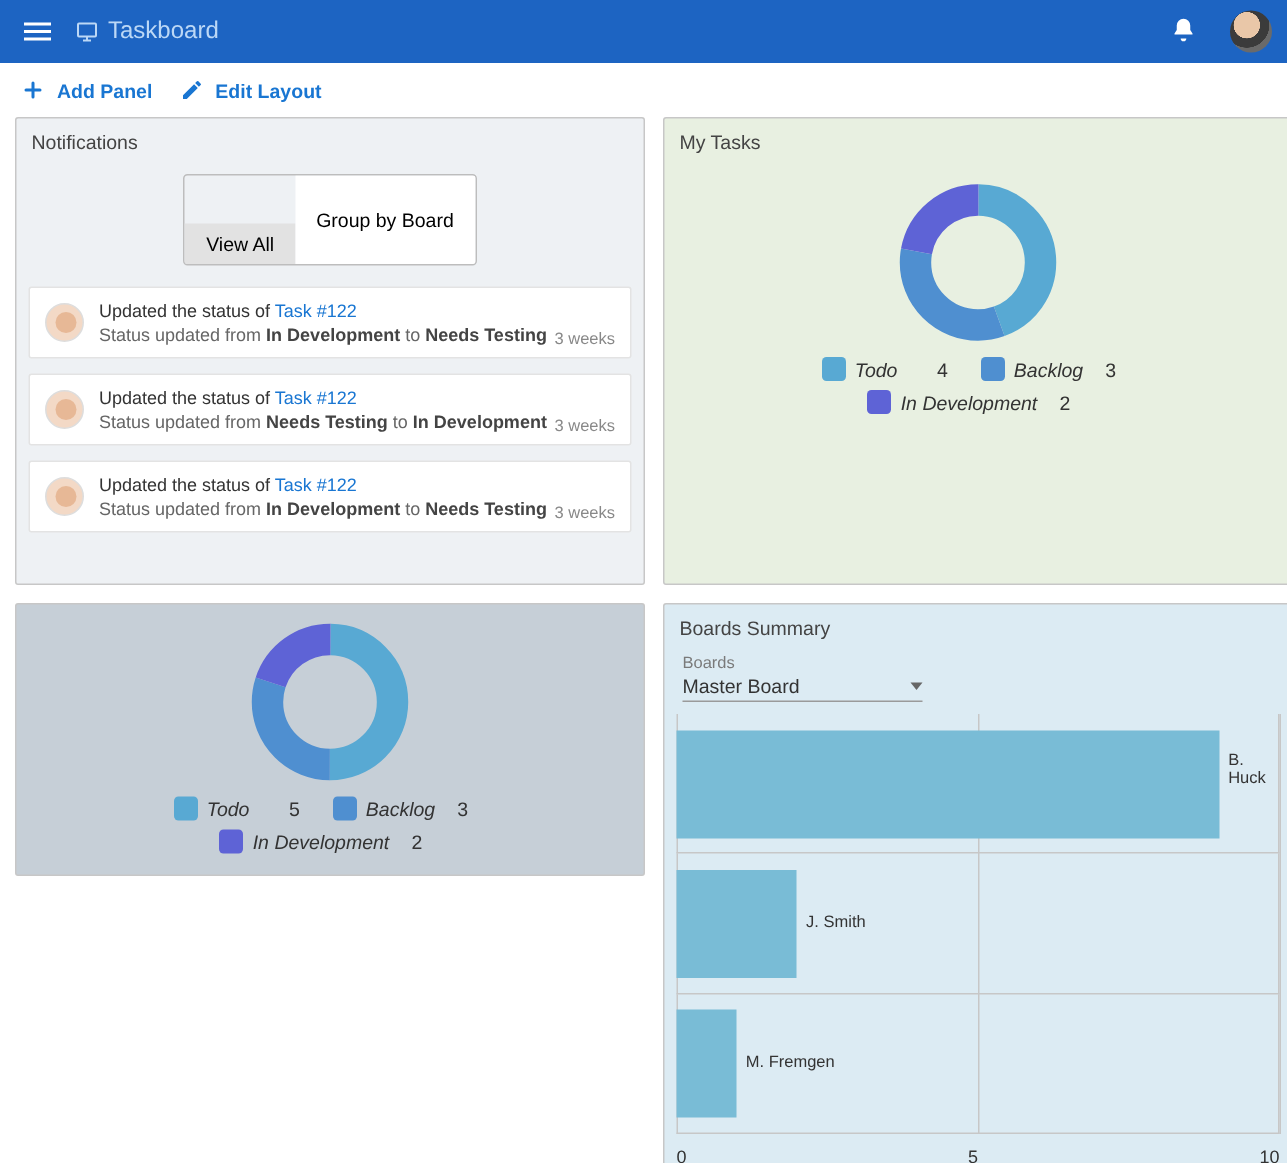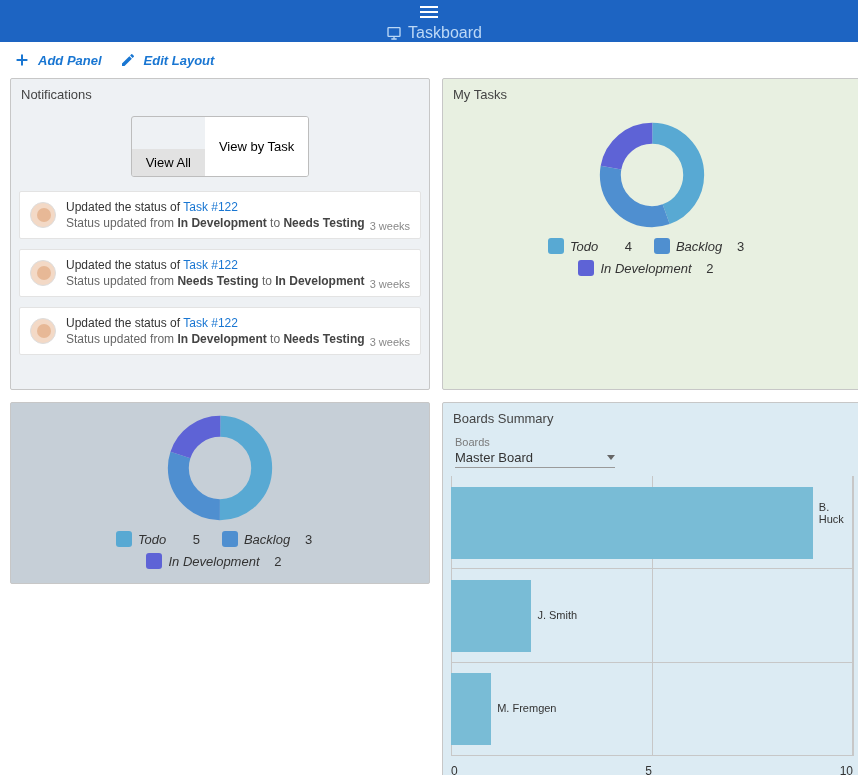--- a/index.html
+++ b/index.html
@@ -15,31 +15,31 @@
     --bar:#79bcd6;
     --donut-a:#58a9d3;
     --donut-b:#4f5fc9;
     --donut-c:#6b6fe3;
   }
   *{box-sizing:border-box;font-family:Arial,Helvetica,sans-serif;}
   html,body{margin:0;padding:0;background:#fff;color:var(--text);font-size:13px;}
   body{width:858px;}
 
   
-  .topbar{height:42px;background:var(--blue);display:flex;align-items:center;padding:0 10px;color:#fff;flex-direction:column;}
+  .topbar{height:42px;background:var(--blue);display:flex;align-items:center;padding:0 10px;color:#fff;}
   .hamburger{display:flex;flex-direction:column;gap:3px;cursor:pointer;padding:6px;}
   .hamburger span{display:block;width:18px;height:2px;background:#fff;}
   .logo{font-family:"Comic Sans MS","Segoe Script",cursive;font-size:16px;margin-left:10px;display:flex;align-items:center;gap:6px;color:#bcd8f6;}
   .logo svg{vertical-align:middle;}
   .topbar .spacer{flex:1;}
   .bell{padding:6px;cursor:pointer;}
   .avatar{width:28px;height:28px;border-radius:50%;background:radial-gradient(circle at 40% 35%,#e9c7a8 0 35%,#3b3b3b 36% 60%,#6a6a6a 61% 100%);margin-left:16px;cursor:pointer;}
 
   
-  .toolbar{display:flex;gap:18px;align-items:center;padding:10px 14px;font-style:italic;}
+  .toolbar{display:flex;gap:18px;align-items:center;padding:10px 14px;}
   .toolbar .action{display:flex;align-items:center;gap:8px;color:var(--link);font-weight:600;cursor:pointer;}
   .toolbar .action svg{width:16px;height:16px;}
 
   
   .grid{display:grid;grid-template-columns:420px 420px;gap:12px;padding:0 10px 14px;}
   .panel{border:1px solid var(--panel-border);border-radius:2px;}
   .panel .title{padding:8px 10px;font-size:13px;color:#444;}
   .panel.notifications{background:var(--panel-bg);grid-column:1;grid-row:1;}
   .panel.mytasks{background:var(--green-bg);grid-column:2;grid-row:1;}
   .panel.orgtasks{background:var(--grey-bg);grid-column:1;grid-row:2;}
@@ -125,21 +125,21 @@
   </div>
 </div>
 
 <div class="grid">
 
   <div class="panel notifications">
     <div class="title">Notifications</div>
     <div class="seg">
       <div class="seg-inner">
         <button class="active">View All</button>
-        <button>View by Task</button>
+        <button>Group by Board</button>
       </div>
     </div>
     <div class="notif-list" id="notif-list">
         <div class="notif">
           <div class="av"></div>
           <div class="body">
             <div class="line1">Updated the status of <a href="#">Task #122</a></div>
             <div class="line2">Status updated from <b>In Development</b> to <b>Needs Testing</b></div>
           </div>
           <div class="time">3 weeks</div>

